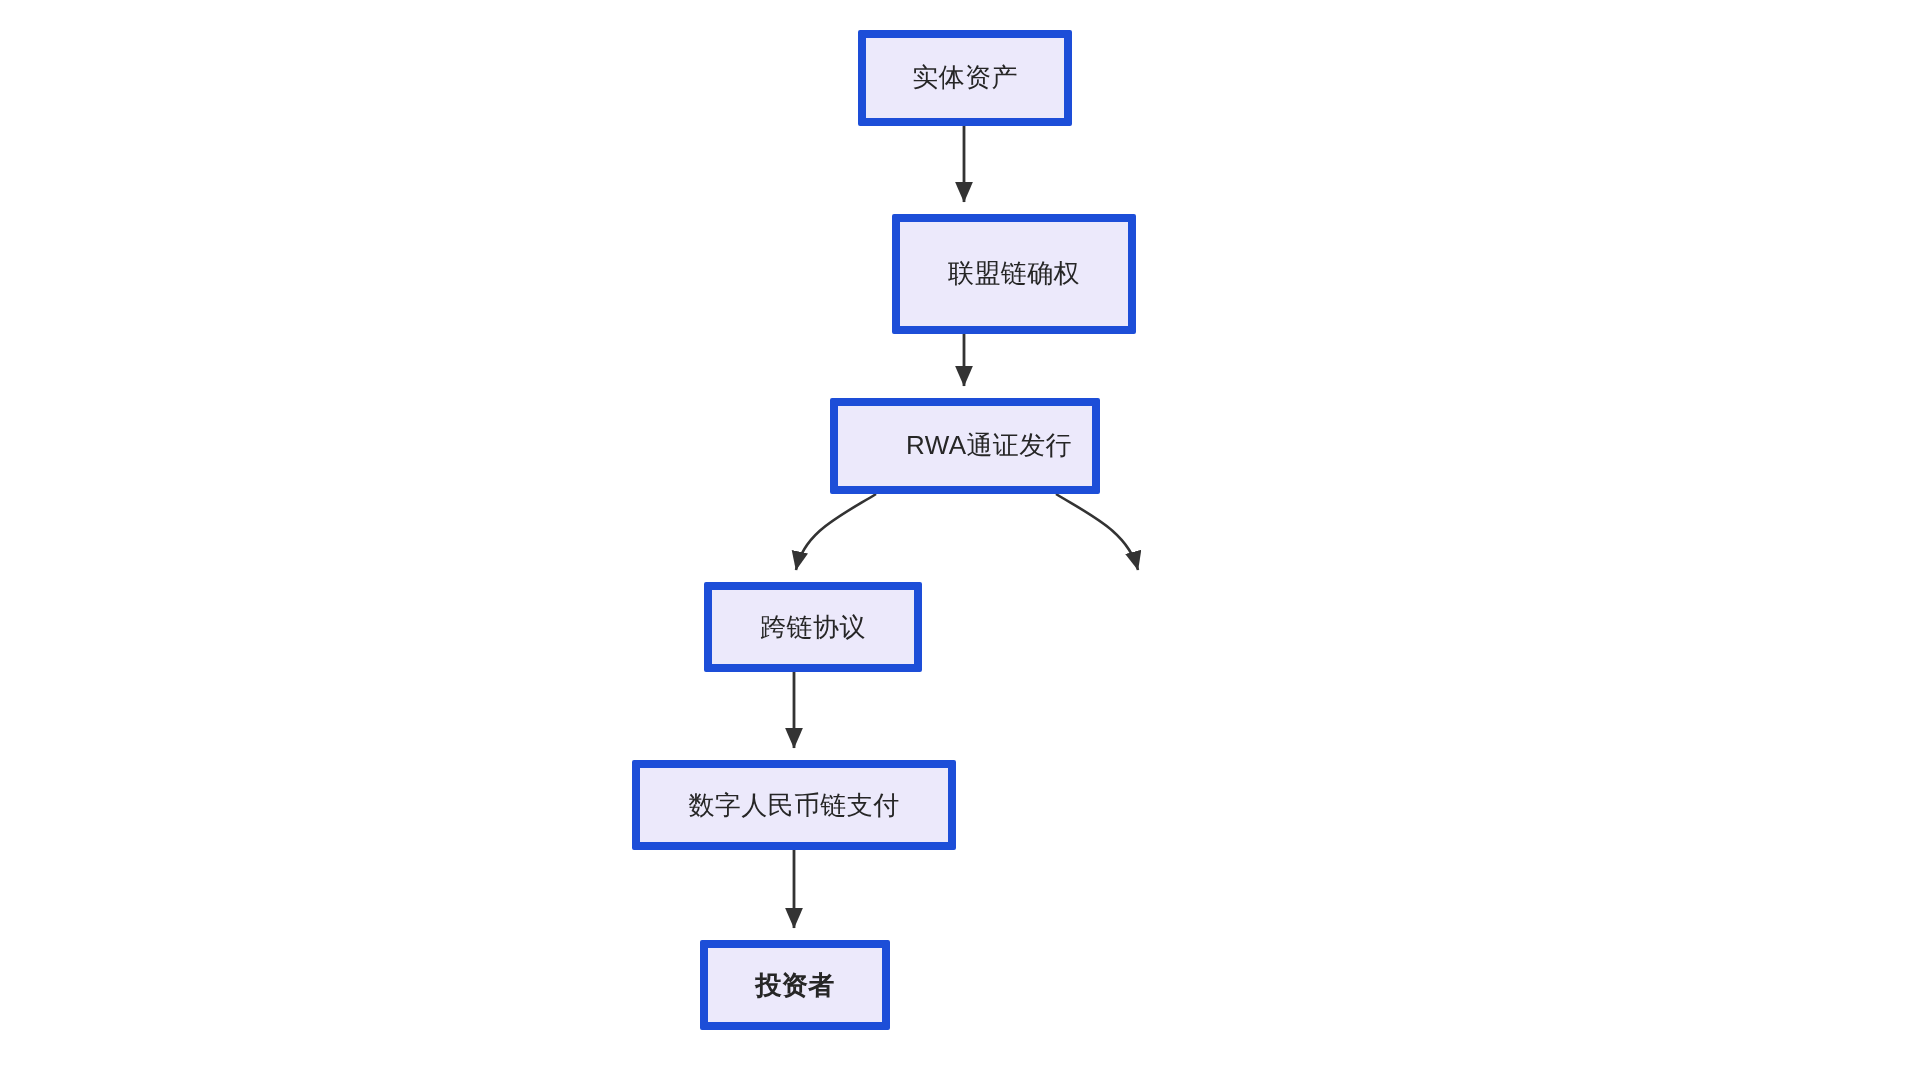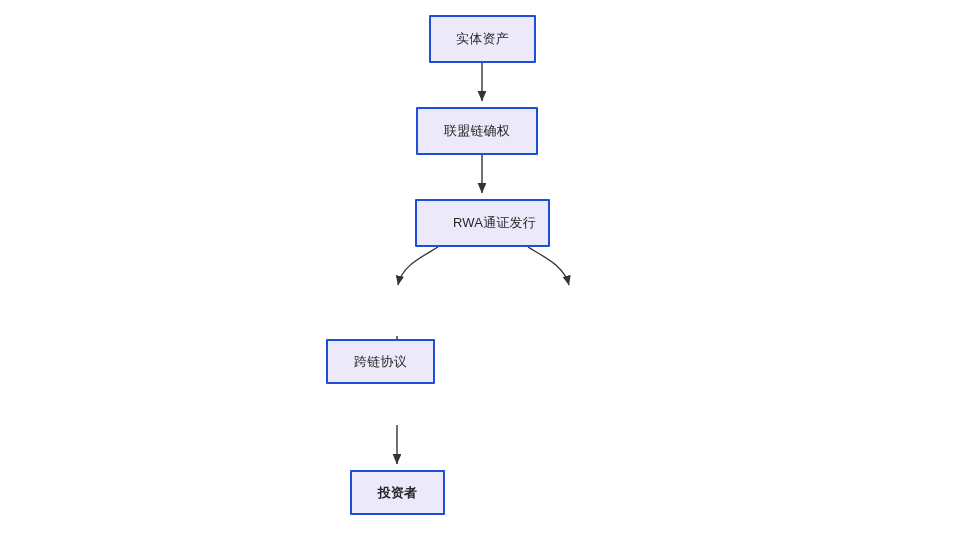--- a/index.html
+++ b/index.html
@@ -23,21 +23,21 @@
     left: 0;
     top: 0;
     width: 960px;
     height: 534px;
     pointer-events: none;
   }
   .node {
     position: absolute;
     box-sizing: border-box;
     background: #ece9fb;
-    border: 2px solid #1d4ed8;
+    border: 4px solid #1d4ed8;
     border-radius: 1px;
     display: flex;
     align-items: center;
     justify-content: center;
     color: #262626;
     font-size: 13px;
     line-height: 1.2;
     letter-spacing: 0.2px;
     white-space: nowrap;
     z-index: 2;
@@ -80,31 +80,34 @@
 
     <g>
       <path d="M397,425 L397,464" fill="none" stroke="#333333" stroke-width="1.4" marker-end="url(#arrowhead)"></path>
     </g>
   </svg>
 
   <div class="node" style="left:429px; top:15px; width:107px; height:48px;">
     <span class="node-label">实体资产</span>
   </div>
 
-  <div class="node" style="left:416px; top:107px; width:122px; height:48px;">
+  <div class="node" style="left:446px; top:107px; width:122px; height:60px;">
     <span class="node-label">联盟链确权</span>
   </div>
 
   <div class="node" style="left:415px; top:199px; width:135px; height:48px;padding-left:24px;">
     <span class="node-label">RWA通证发行</span>
   </div>
 
-  <div class="node" style="left:326px; top:291px; width:109px; height:45px;margin-top:48px;">
+  <div class="node" style="left:352px; top:291px; width:109px; height:45px;">
     <span class="node-label">跨链协议</span>
   </div>
 
 
+  <div class="node" style="left:316px; top:380px; width:162px; height:45px;">
+    <span class="node-label">数字人民币链支付</span>
+  </div>
 
   <div class="node" style="left:350px; top:470px; width:95px; height:45px;font-weight:bold;">
     <span class="node-label">投资者</span>
   </div>
 
 </div>
 
 </body></html>

